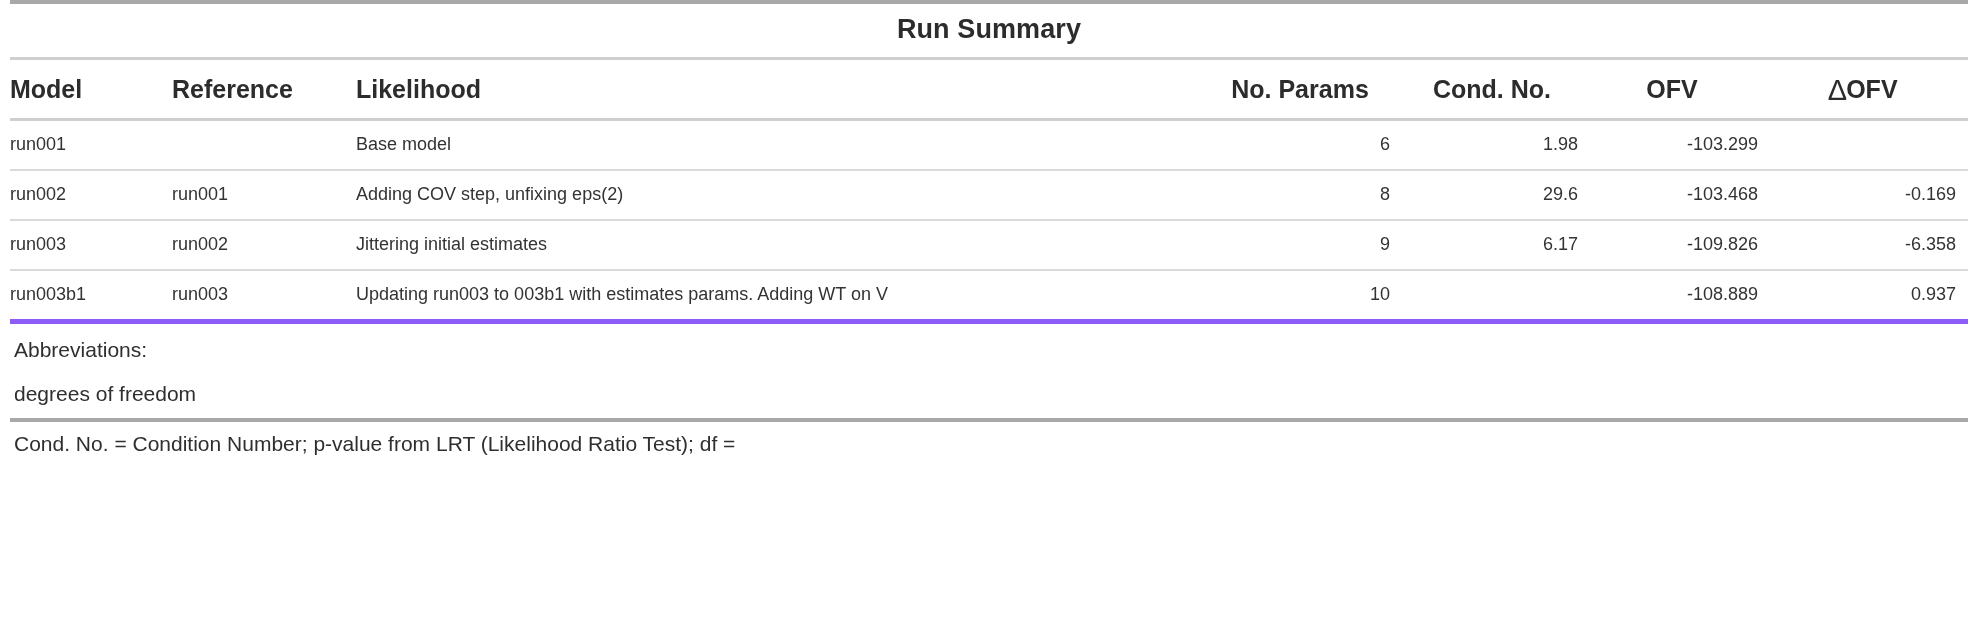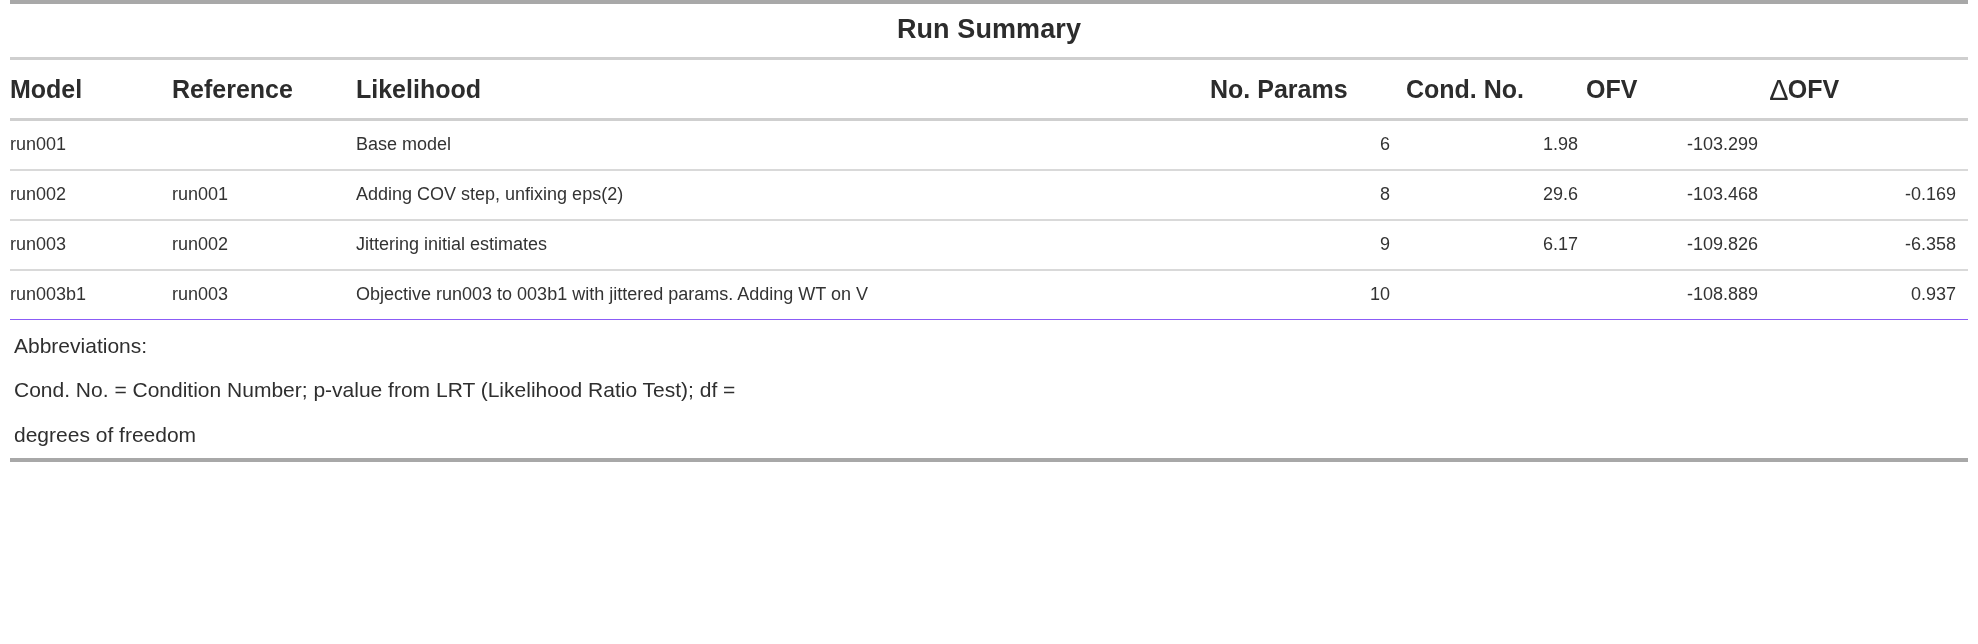--- a/index.html
+++ b/index.html
@@ -52,21 +52,21 @@
   tr.head-row th {
     font-size: 25px;
     font-weight: bold;
     color: #2c2c2c;
     padding: 14px 0 14px 0;
     border-bottom: 3px solid #cfcfcf;
     vertical-align: bottom;
     white-space: nowrap;
   }
   tr.head-row th.l { text-align: left; }
-  tr.head-row th.r { text-align: left; margin-top: 27px; }
+  tr.head-row th.r { text-align: center; margin-top: 27px; }
 
   th.c-model     { width: 162px; margin-left: 10px; }
   th.c-reference { width: 178px; }
   th.c-desc      { width: 860px; padding-left: 6px !important; }
   th.c-params    { width: 196px; padding-right: 16px !important; }
   th.c-cond      { width: 180px; padding-right: 8px !important; }
   th.c-ofv       { width: 184px; padding-right: 12px !important; }
   th.c-dofv      { width: 198px; padding-right: 12px !important; }
 
   .delta-glyph {
@@ -89,21 +89,21 @@
   }
   tbody tr.data-row td.l { text-align: left; }
   tbody tr.data-row td.r { text-align: right; }
   tbody tr.data-row td.c-desc { padding-left: 6px; }
   tbody tr.data-row td.c-params { padding-right: 16px; }
   tbody tr.data-row td.c-cond { padding-right: 8px; }
   tbody tr.data-row td.c-ofv { padding-right: 12px; }
   tbody tr.data-row td.c-dofv { padding-right: 12px; }
 
   tbody tr.data-row:last-of-type td {
-    border-bottom: 1px solid #8b5cf6;
+    border-bottom: 5px solid #8b5cf6;
   }
 
   
   tr.note-row td {
     font-size: 21px;
     color: #2f2f2f;
     padding: 9px 0 9px 4px;
     border: 0;
     line-height: 1.25;
     white-space: nowrap;
@@ -179,35 +179,35 @@
         <td class="l c-desc">Jittering initial estimates</td>
         <td class="r c-params">9</td>
         <td class="r c-cond">6.17</td>
         <td class="r c-ofv">-109.826</td>
         <td class="r c-dofv">-6.358</td>
       </tr>
 
       <tr class="data-row">
         <td class="l c-model">run003b1</td>
         <td class="l c-reference">run003</td>
-        <td class="l c-desc">Objective run003 to 003b1 with jittered params. Adding WT on V</td>
+        <td class="l c-desc">Updating run003 to 003b1 with estimates params. Adding WT on V</td>
         <td class="r c-params">10</td>
         <td class="r c-cond"></td>
         <td class="r c-ofv">-108.889</td>
         <td class="r c-dofv">0.937</td>
       </tr>
 
     </tbody>
 
     <tfoot>
       <tr class="note-row first">
         <td colspan="7">Abbreviations:</td>
       </tr>
+      <tr class="note-row last">
+        <td colspan="7">degrees of freedom</td>
+      </tr>
       <tr class="note-row">
         <td colspan="7">Cond. No. = Condition Number; p-value from LRT (Likelihood Ratio Test); df =</td>
       </tr>
-      <tr class="note-row last">
-        <td colspan="7">degrees of freedom</td>
-      </tr>
     </tfoot>
 
   </table>
 </div>
 
 </body></html>

